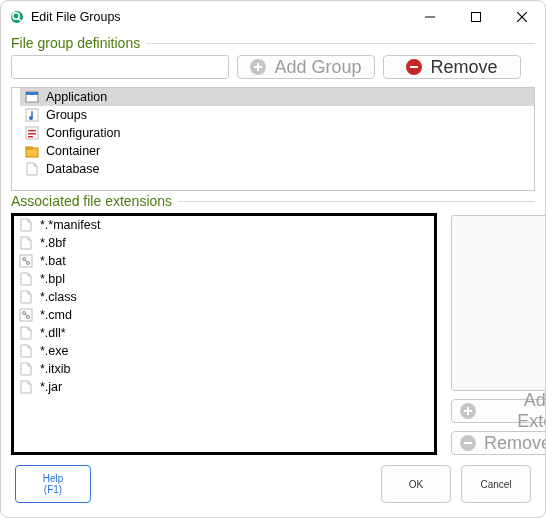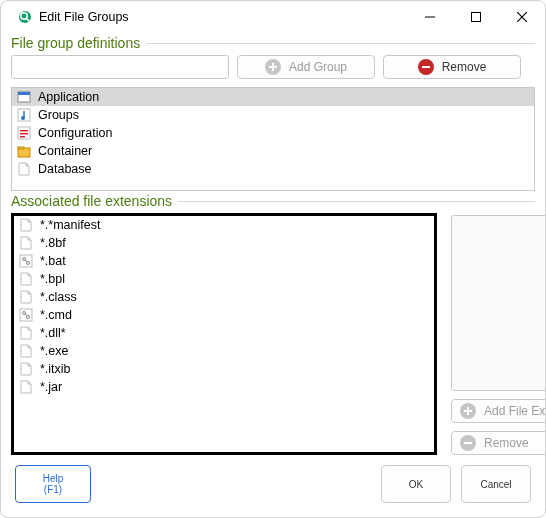--- a/index.html
+++ b/index.html
@@ -1,38 +1,38 @@
 <!DOCTYPE html>
 <html><head>
 <meta charset="utf-8">
 <style>
   * { box-sizing: border-box; font-family: "Segoe UI", Tahoma, sans-serif; }
   html, body { margin:0; padding:0; background:#fff; }
   .window { width:546px; height:518px; border:1px solid #d0d0d0; border-radius:8px; position:relative; display:flex; flex-direction:column; background:#fff; overflow:hidden;}
-  .titlebar { height:32px; display:flex; align-items:center; padding-left:16px; }
+  .titlebar { height:32px; display:flex; align-items:center; padding-left:8px; }
   .titlebar .icon-slot { width:16px; height:16px; display:flex; align-items:center; justify-content:center; margin-right:6px;}
   .titlebar .title { font-size:12.5px; color:#000; flex:0 0 auto;}
   .titlebar .spacer{ flex:1; }
   .win-btn { width:46px; height:30px; display:flex; align-items:center; justify-content:center; }
   .win-btn svg { pointer-events:none; }
   .content{ flex:1; padding:0 10px 10px 10px; display:flex; flex-direction:column; overflow:hidden;}
   .section-label { display:flex; align-items:center; color:#4d7c0f; font-size:14px; margin-top:2px; margin-bottom:4px;}
   .section-label span{ white-space:nowrap; margin-right:6px;}
   .section-label .rule { flex:1; height:1px; background:#d8d8d8; }
   .row { display:flex; align-items:center; gap:8px; }
   .text-input { height:24px; border:1px solid #c8c8c8; border-radius:3px; padding:0 6px; font-size:13px; background:#fff; flex:1; }
   .text-input:disabled{ background:#fafafa; color:#888;}
-  .btn { height:24px; border:1px solid #c8c8c8; border-radius:4px; background:#fdfdfd; font-size:12px; display:flex; align-items:center; justify-content:center; gap:8px; color:#333; padding:10px 10px; cursor:pointer;}
+  .btn { height:24px; border:1px solid #c8c8c8; border-radius:4px; background:#fdfdfd; font-size:18px; display:flex; align-items:center; justify-content:center; gap:8px; color:#333; padding:10px 10px; cursor:pointer;}
   .btn.disabled{ color:#9c9c9c; cursor:default;}
   .btn .circ{ width:16px; height:16px; border-radius:50%; display:flex; align-items:center; justify-content:center; }
   .plus-gray{ background:#c6c6c6;}
   .minus-red{ background:#c62828;}
   .minus-gray{ background:#c6c6c6;}
   .circ svg{ display:block;}
-  .listbox { border:1px solid #c8c8c8; background:#fff; overflow:hidden; display:flex; }
+  .listbox { border:1px solid #c8c8c8; background:#fff; overflow:hidden; display:flex;padding-left:8px; }
   .list-inner{ flex:1; overflow-y:auto; overflow-x:auto;}
   .list-inner::-webkit-scrollbar{ width:16px; height:16px;}
   .list-inner::-webkit-scrollbar-track{ background:#f3f3f3;}
   .list-inner::-webkit-scrollbar-thumb{ background:#c9c9c9; border-radius:2px;}
   .li { height:18px; padding:0 4px; display:flex; align-items:center; font-size:12.5px; gap:6px; white-space:nowrap;}
   .li.sel{ background:#d8d8d8;}
   .file-ico{ width:16px; height:16px; display:flex; align-items:center; justify-content:center;}
   .assoc-area{ display:flex; gap:14px; flex:1; min-height:0;}
   .ext-list-wrap{ flex:0 0 340px; display:flex; flex-direction:column;}
   .ext-list{ flex:1; border:3px solid #000000; background:#fff; overflow:hidden; display:flex;}

